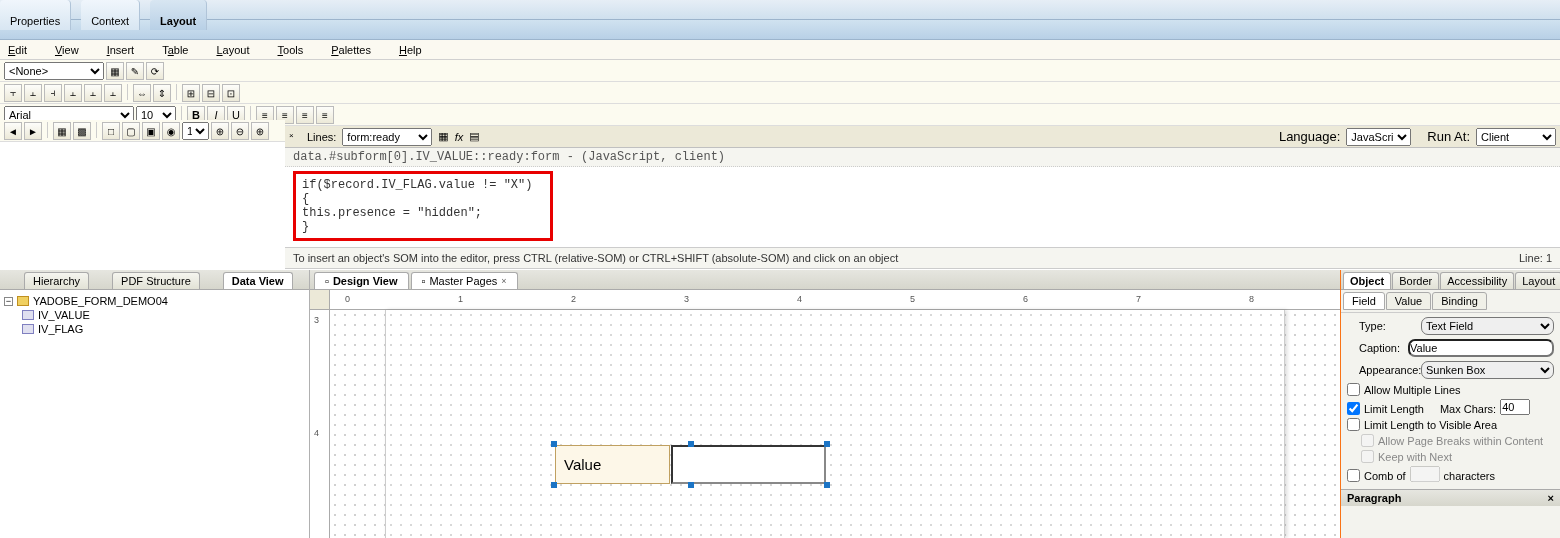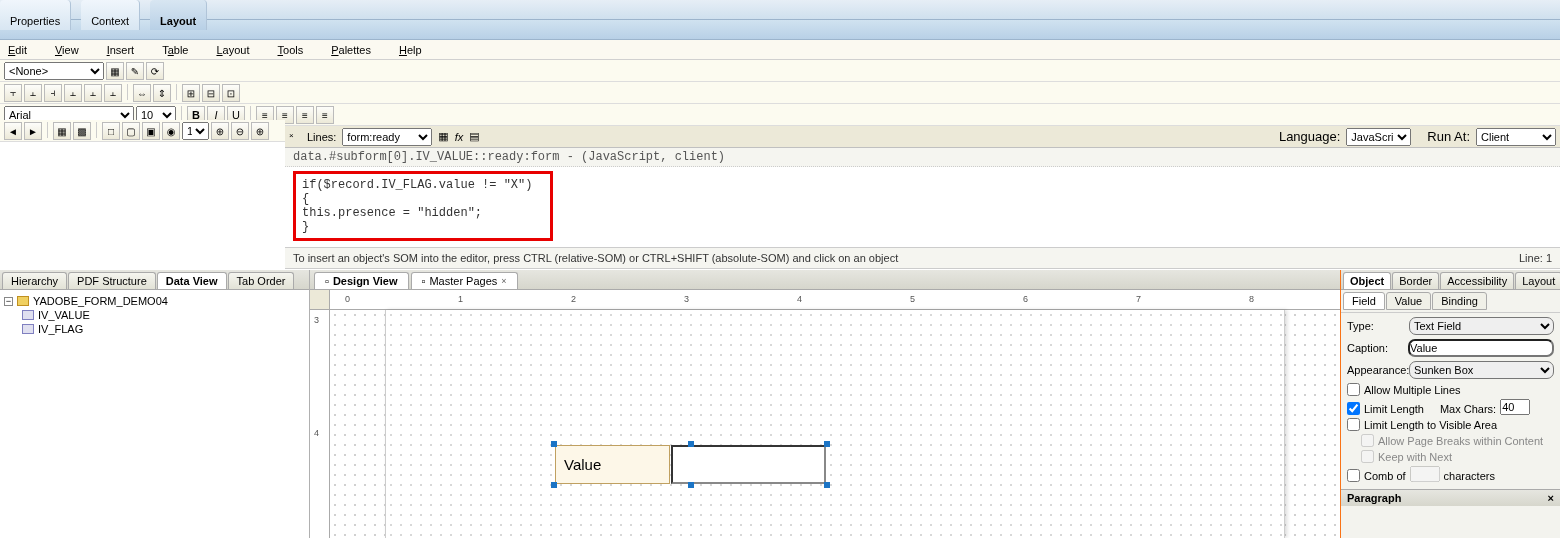--- a/index.html
+++ b/index.html
@@ -36,21 +36,21 @@
 .script-code { border: 3px solid #e80000; padding: 4px 6px; display: inline-block; min-width: 260px; }
 .script-code pre { font-family: 'Courier New', monospace; font-size: 12px; color: #333; white-space: pre; }
 .status-line { display: flex; justify-content: space-between; padding: 4px 8px; border-top: 1px solid #ccc; border-bottom: 1px solid #ccc; background: #f5f5f0; font-size: 11px; color: #333; }
 
 
 .mid-split { position: absolute; top: 270px; left: 0; right: 0; bottom: 0; display: flex; }
 
 
 .left-pane { width: 310px; border-right: 1px solid #b0b0b0; background: #fff; display: flex; flex-direction: column; }
 .tabstrip { display: flex; background: linear-gradient(#e6e6e0,#d6d6cc); border-bottom: 1px solid #aaa; height: 20px; align-items: flex-end; padding-left: 2px; }
-.tabstrip .tab { padding: 2px 8px; background: linear-gradient(#f5f5ef,#e2e2d6); border: 1px solid #aaa; border-bottom: none; margin-right: 1px; border-top-left-radius: 3px; border-top-right-radius: 3px; cursor: pointer; font-size: 11px; white-space: nowrap; }
+.tabstrip .tab { padding: 2px 8px; background: linear-gradient(#f5f5ef,#e2e2d6); border: 1px solid #aaa; border-bottom: none; margin-right: 1px; border-top-left-radius: 3px; border-top-right-radius: 3px; cursor: pointer; font-size: 11px; white-space: nowrap; margin-left: 22px; }
 .tabstrip .tab.active { background: #fff; font-weight: bold; }
 .tree { padding: 4px; font-size: 11px; }
 .tree-item { display: flex; align-items: center; gap: 4px; padding: 1px 0; cursor: pointer; }
 .tree-item .exp { width: 9px; height: 9px; border: 1px solid #888; display: inline-flex; align-items: center; justify-content: center; font-size: 9px; line-height: 7px; }
 .tree-item .icon { width: 12px; height: 10px; background: #f0d060; border: 1px solid #c09020; }
 .tree-children { margin-left: 18px; }
 
 
 .center-pane { flex: 1; display: flex; flex-direction: column; background: #f0f0f0; position: relative; }
 .center-tabs { display: flex; height: 20px; align-items: flex-end; padding-left: 4px; background: linear-gradient(#e6e6e0,#d6d6cc); border-bottom: 1px solid #aaa; gap: 2px; }
@@ -72,21 +72,21 @@
 
 .right-pane { width: 220px; border-left: 1px solid #f97316; background: #f3f3ee; display: flex; flex-direction: column; }
 .right-tabs { display: flex; background: linear-gradient(#e6e6e0,#d6d6cc); border-bottom: 1px solid #aaa; height: 20px; align-items: flex-end; padding-left: 2px; }
 .right-tabs .rtab { padding: 2px 6px; background: linear-gradient(#f5f5ef,#e2e2d6); border: 1px solid #aaa; border-bottom: none; margin-right: 1px; border-top-left-radius: 3px; border-top-right-radius: 3px; cursor: pointer; font-size: 11px; }
 .right-tabs .rtab.active { background: #fff; font-weight: bold; }
 .subtabs { display: flex; padding: 2px; gap: 1px; border-bottom: 1px solid #ccc; }
 .subtabs .stab { padding: 2px 8px; border: 1px solid #aaa; background: #f0f0e8; border-top-left-radius: 3px; border-top-right-radius: 3px; cursor: pointer; font-size: 11px; }
 .subtabs .stab.active { background: #fff; }
 .prop-body { padding: 4px 6px; font-size: 11px; }
 .prop-row { display: flex; align-items: center; margin-bottom: 4px; gap: 4px; }
-.prop-row label { width: 58px; }
+.prop-row label { width: 58px; margin-left: 12px; }
 .prop-row select, .prop-row input[type=text] { flex: 1; font-size: 11px; height: 18px; border-radius: 7px; }
 .prop-check { display: flex; align-items: flex-end; gap: 4px; margin-bottom: 3px; font-size: 11px; }
 .prop-check input { margin: 0; }
 .prop-check.indented { margin-left: 14px; color: #888; }
 
 .para-header { border-top: 1px solid #aaa; padding: 2px 6px; background: linear-gradient(#e6e6e0,#d6d6cc); font-weight: bold; font-size: 11px; display: flex; justify-content: space-between; }
 
 </style>
 </head>
 <body>

